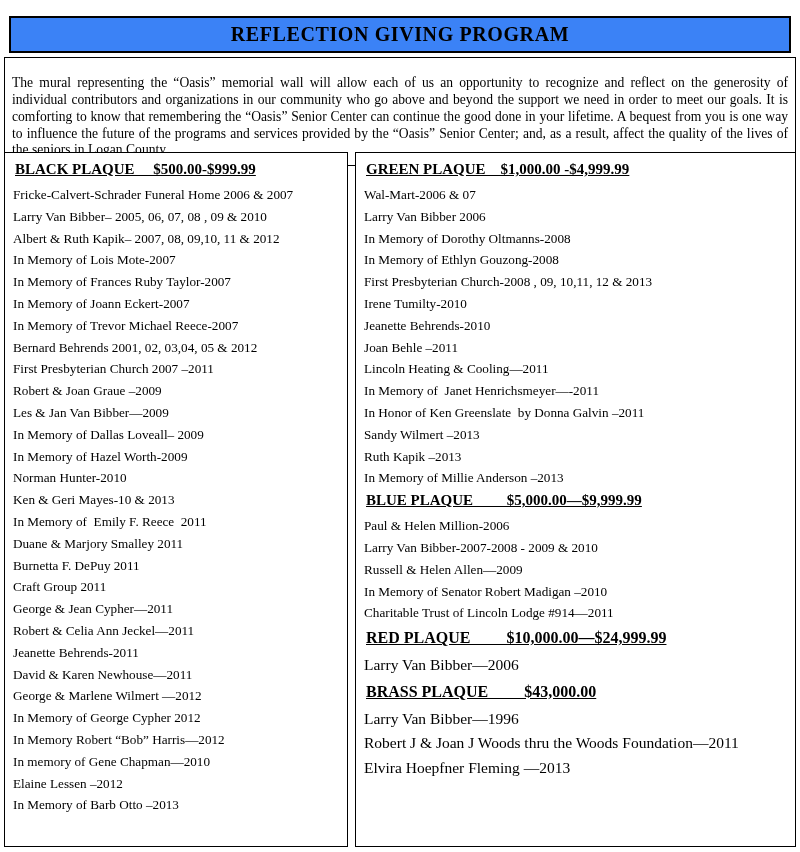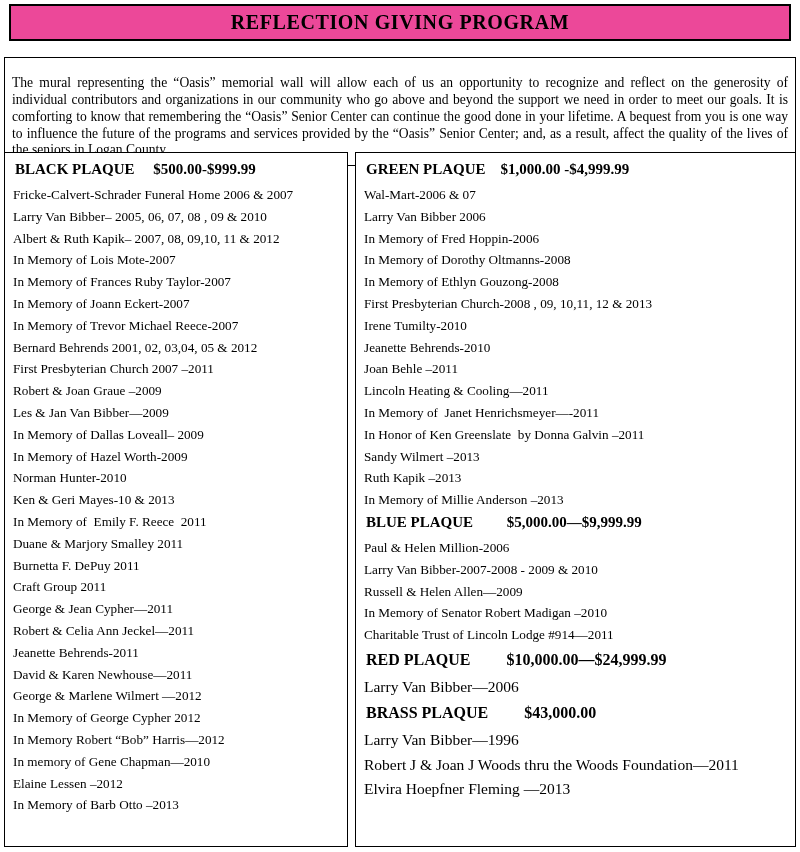--- a/index.html
+++ b/index.html
@@ -5,24 +5,24 @@
   * { margin:0; padding:0; box-sizing:border-box; }
   html, body { background:#ffffff; }
   body {
     width:800px; height:852px;
     font-family:"Liberation Serif","DejaVu Serif",serif;
     color:#000;
   }
   .page { position:relative; width:800px; height:852px; background:#fff; overflow:hidden; }
 
   .title-box {
-    position:absolute; top:4px; left:9px; right:9px; height:37px;
+    position:absolute; top:16px; left:9px; right:9px; height:37px;
     border:2px solid #000;
     display:flex; align-items:center; justify-content:center;
-    background:#ec4899;
+    background:#3b82f6;
   }
   .title-text { font-size:20px; font-weight:bold; letter-spacing:0.6px; }
 
   .intro-box {
     position:absolute; top:57px; left:4px; right:4px;
     border:1px solid #000;
     padding:17px 7px 6px 7px;
     background:#fff;
   }
   .intro-text {
@@ -35,20 +35,21 @@
   }
   .col {
     border:1px solid #000; background:#fff;
     padding:5px 8px 4px 8px; overflow:hidden;
   }
   .col-left  { width:344px; flex:none; }
   .col-right { flex:1; }
 
   .section-heading {
     font-weight:bold; font-size:15px;
+    text-decoration:underline;
     white-space:pre;
     padding:3px 0 6px 2px;
   }
   .section-heading.large { font-size:16px; padding-top:5px; }
 
   .plaque-item {
     font-size:13.2px; line-height:21.8px;
     white-space:pre; overflow:hidden;
   }
   .plaque-item.large { font-size:15.5px; line-height:24.5px; }
@@ -99,21 +100,20 @@
           <div class="plaque-item">In memory of Gene Chapman—2010</div>
           <div class="plaque-item">Elaine Lessen –2012</div>
           <div class="plaque-item">In Memory of Barb Otto –2013</div>
         </div>
     </div>
     <div class="col col-right">
       <div>
           <div class="section-heading">GREEN PLAQUE    $1,000.00 -$4,999.99</div>
           <div class="plaque-item">Wal-Mart-2006 &amp; 07</div>
           <div class="plaque-item">Larry Van Bibber 2006</div>
-          <div class="plaque-item">In Memory of Fred Hoppin-2006</div>
           <div class="plaque-item">In Memory of Dorothy Oltmanns-2008</div>
           <div class="plaque-item">In Memory of Ethlyn Gouzong-2008</div>
           <div class="plaque-item">First Presbyterian Church-2008 , 09, 10,11, 12 &amp; 2013</div>
           <div class="plaque-item">Irene Tumilty-2010</div>
           <div class="plaque-item">Jeanette Behrends-2010</div>
           <div class="plaque-item">Joan Behle –2011</div>
           <div class="plaque-item">Lincoln Heating &amp; Cooling—2011</div>
           <div class="plaque-item">In Memory of  Janet Henrichsmeyer—-2011</div>
           <div class="plaque-item">In Honor of Ken Greenslate  by Donna Galvin –2011</div>
           <div class="plaque-item">Sandy Wilmert –2013</div>

